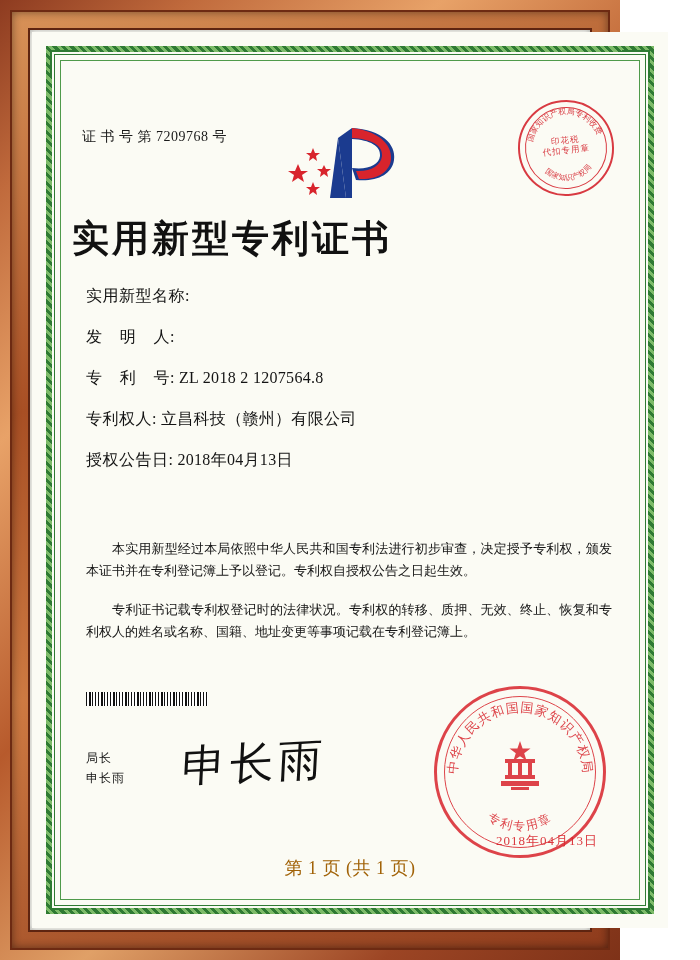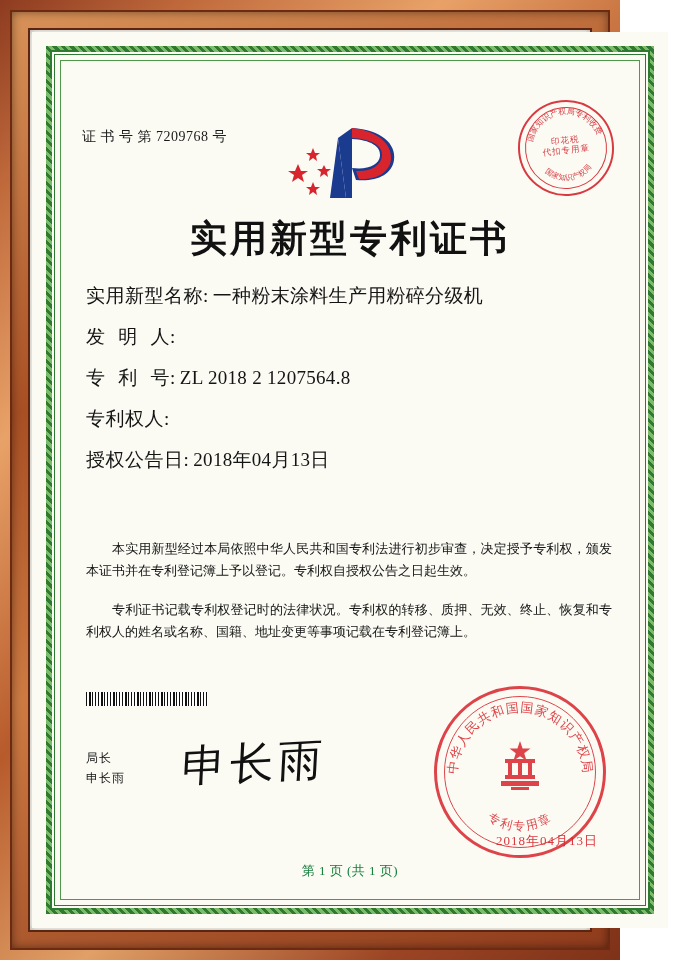--- a/index.html
+++ b/index.html
@@ -134,38 +134,38 @@
     left: 0; right: 0; top: 33px;
     text-align: center;
     font-size: 8.5px;
     line-height: 10px;
     letter-spacing: 1px;
   }
 
   .title {
     position: absolute;
     left: 0; right: 0; top: 142px;
-    text-align: center;
+    text-align: left;
     font-size: 37px;
     font-weight: bold;
     letter-spacing: 3px;
     color: #111;
     font-family: Liberation Mono, monospace;
   }
 
   
   .fields {
     position: absolute;
     left: 14px; right: 14px; top: 215px;
   }
   .field-row {
     display: flex;
     align-items: baseline;
     margin-bottom: 23px;
-    font-size: 19px;
+    font-size: 16px;
     color: #141414;
     line-height: 18px;
   }
   .field-label {
     white-space: nowrap;
     letter-spacing: 0.5px;
   }
   .field-label.spread {
     display: inline-block;
     width: 84px;
@@ -251,22 +251,22 @@
     font-size: 13px;
     color: #d8242c;
     letter-spacing: 1px;
     opacity: 0.9;
   }
 
   .footer {
     position: absolute;
     left: 0; right: 0; bottom: 8px;
     text-align: center;
-    font-size: 13px;
-    color: #15803d;
+    font-size: 18px;
+    color: #a16207;
     letter-spacing: 0.5px;
   }
 </style>
 </head>
 <body>
 
 <div class="frame-outer">
   <div class="frame-bevel"></div>
   <div class="frame-inner-edge"></div>
 
@@ -317,37 +317,37 @@
           <div>代扣专用章</div>
         </div>
       </div>
 
       <div class="title">实用新型专利证书</div>
 
       <div class="fields">
 
         <div class="field-row">
           <span class="field-label">实用新型名称:</span>
-          <span class="field-value">一种粉末涂料生产用粉碎分级机</span>
         </div>
 
         <div class="field-row">
           <span class="field-label spread">发明人</span>
           <span class="field-label">:</span>
         </div>
 
         <div class="field-row">
           <span class="field-label spread">专利号</span>
           <span class="field-label">:</span>
           <span class="field-value mono">ZL 2018 2 1207564.8</span>
         </div>
 
 
         <div class="field-row">
           <span class="field-label">专利权人:</span>
+          <span class="field-value">立昌科技（赣州）有限公司</span>
         </div>
 
         <div class="field-row">
           <span class="field-label">授权公告日:</span>
           <span class="field-value">2018年04月13日</span>
         </div>
       </div>
 
       <div class="paragraphs">
         <p>本实用新型经过本局依照中华人民共和国专利法进行初步审查，决定授予专利权，颁发本证书并在专利登记簿上予以登记。专利权自授权公告之日起生效。</p>

